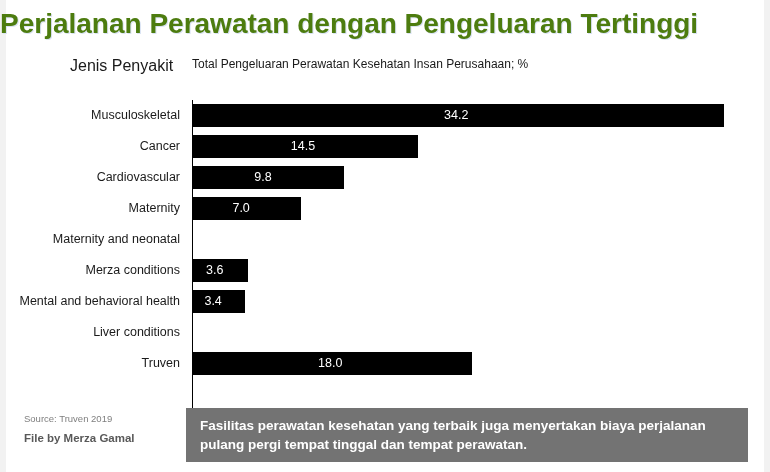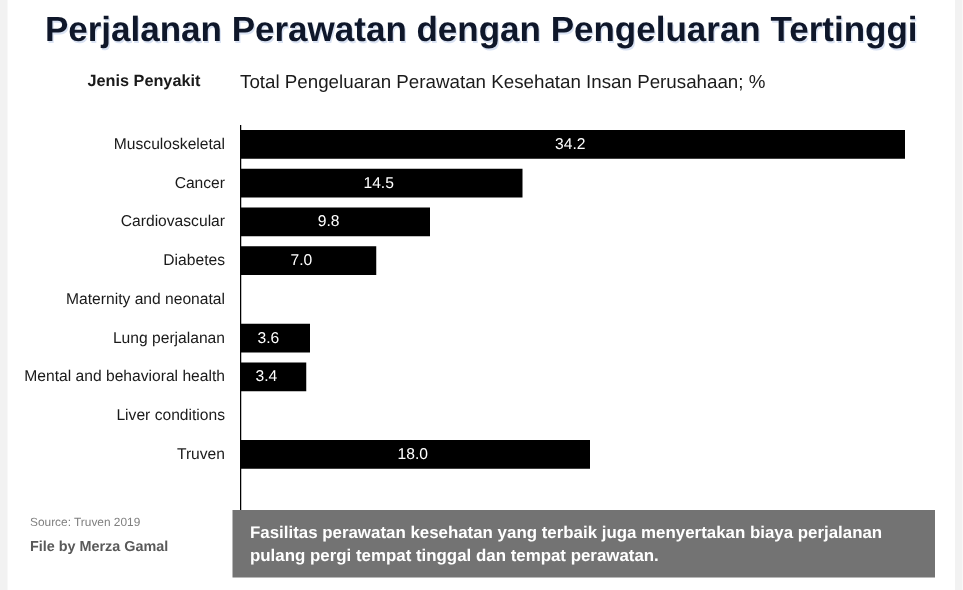--- a/index.html
+++ b/index.html
@@ -18,49 +18,49 @@
     position: relative;
     width: 770px;
     height: 472px;
     box-sizing: border-box;
   }
   .title {
     position: absolute;
     left: 0;
     top: 8px;
     width: 770px;
-    text-align: center;
+    text-align: left;
     font-size: 28px;
     font-weight: bold;
-    color: #0f172a;
+    color: #4d7c0f;
     letter-spacing: 0px;
     text-shadow: 1px 1px 0 #d9e2f3;
   }
   .header-row {
     position: absolute;
     left: 70px;
     top: 57px;
     width: 680px;
     height: 22px;
   }
   .header-cat {
     position: absolute;
     left: 0px;
     top: 0px;
     width: 108px;
     text-align: left;
-    font-size: 13px;
-    font-weight: bold;
+    font-size: 16px;
+    font-weight: normal;
     color: #1a1a1a;
   }
   .header-val {
     position: absolute;
     left: 122px;
     top: 0px;
-    font-size: 15px;
+    font-size: 12px;
     color: #1a1a1a;
     white-space: nowrap;
   }
   .chart {
     position: absolute;
     left: 16px;
     top: 100px;
     width: 740px;
     height: 310px;
   }
@@ -191,31 +191,31 @@
           </div>
         </div>
         <div class="row">
           <div class="row-label">Cardiovascular</div>
           <div class="row-bar-area">
             <div class="bar" style="width: 152.444px; background: rgb(0, 0, 0);"></div>
             <div class="bar-value inside" style="left: 62.2222px;">9.8</div>
           </div>
         </div>
         <div class="row">
-          <div class="row-label">Diabetes</div>
+          <div class="row-label">Maternity</div>
           <div class="row-bar-area">
             <div class="bar" style="width: 108.889px; background: rgb(0, 0, 0);"></div>
             <div class="bar-value inside" style="left: 40.4444px;">7.0</div>
           </div>
         </div>
         <div class="row">
           <div class="row-label">Maternity and neonatal</div>
         </div>
         <div class="row">
-          <div class="row-label">Lung perjalanan</div>
+          <div class="row-label">Merza conditions</div>
           <div class="row-bar-area">
             <div class="bar" style="width: 56px; background: rgb(0, 0, 0);"></div>
             <div class="bar-value inside" style="left: 14px;">3.6</div>
           </div>
         </div>
         <div class="row">
           <div class="row-label">Mental and behavioral health</div>
           <div class="row-bar-area">
             <div class="bar" style="width: 52.8889px; background: rgb(0, 0, 0);"></div>
             <div class="bar-value inside" style="left: 12.4444px;">3.4</div>

